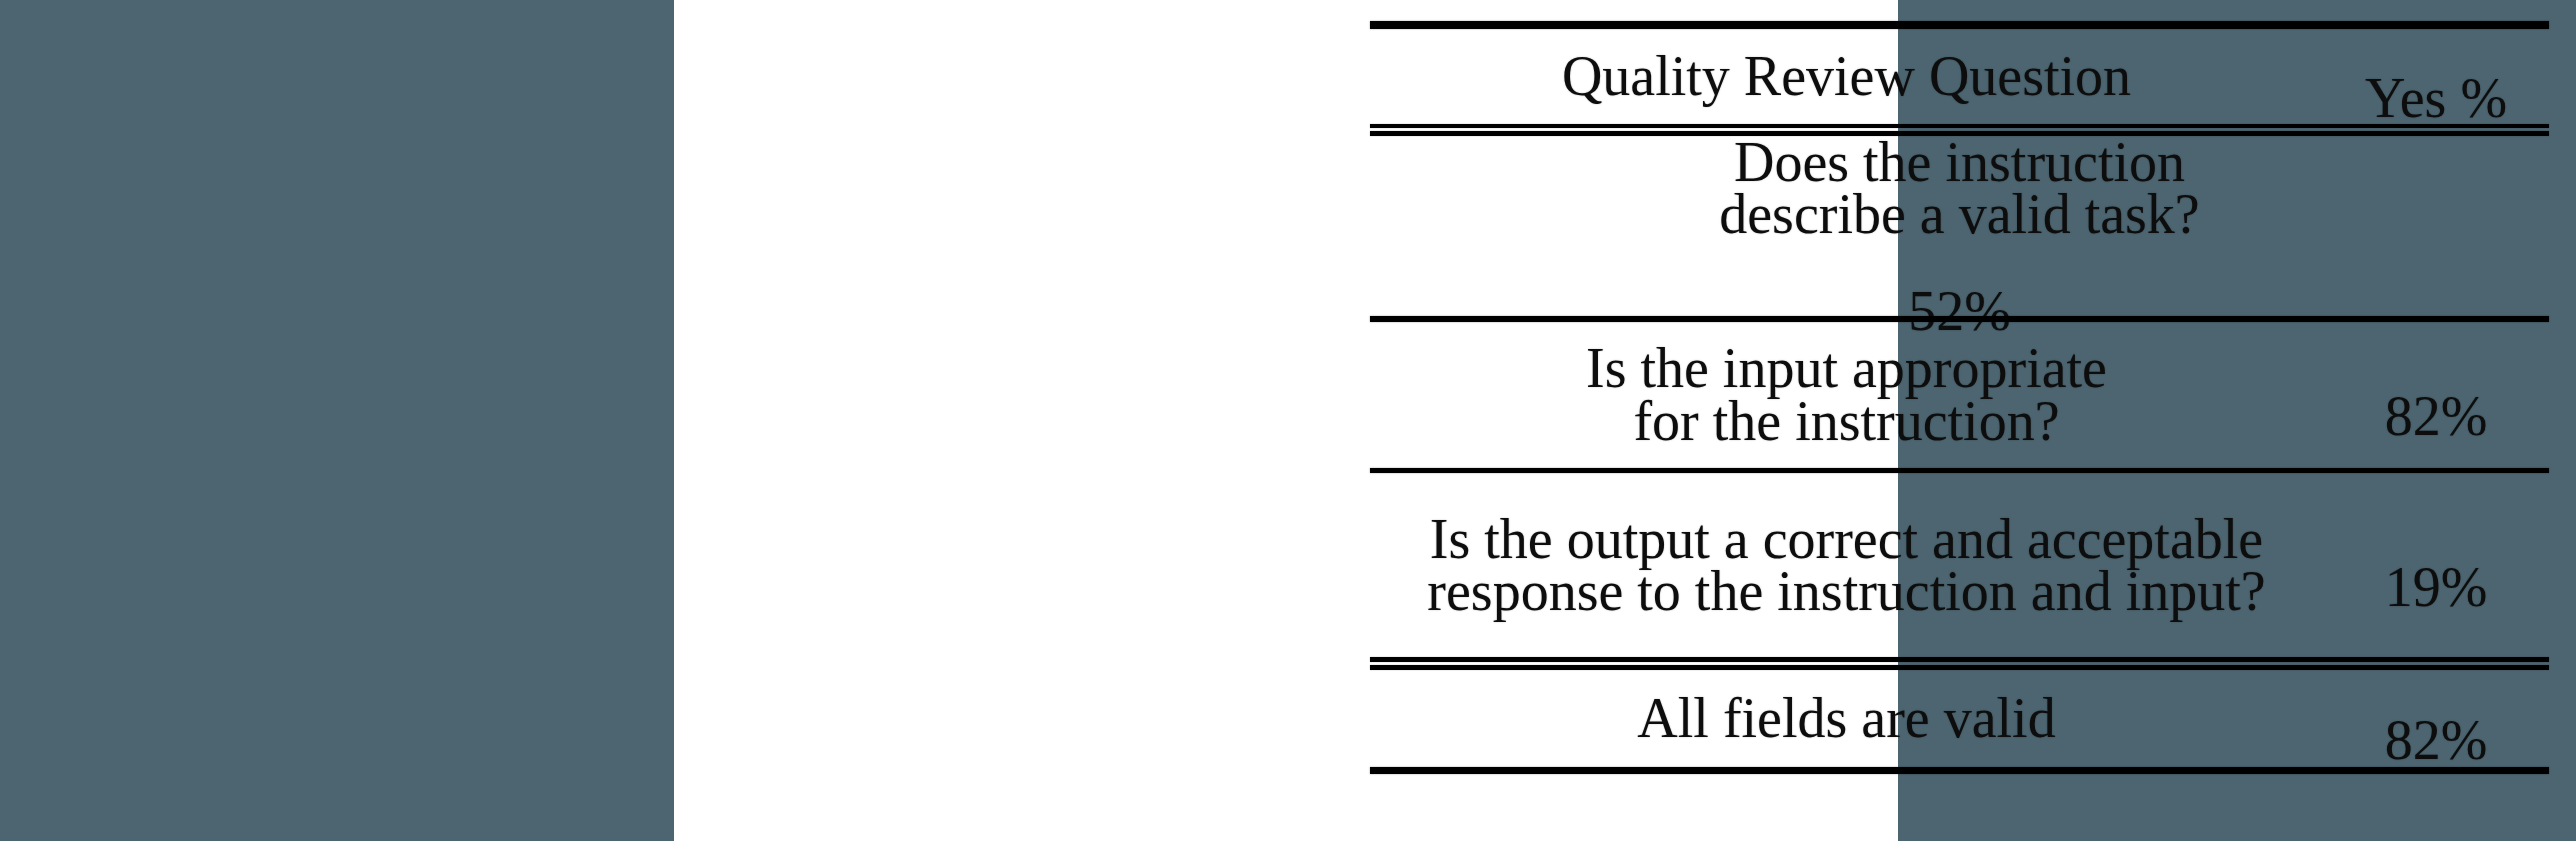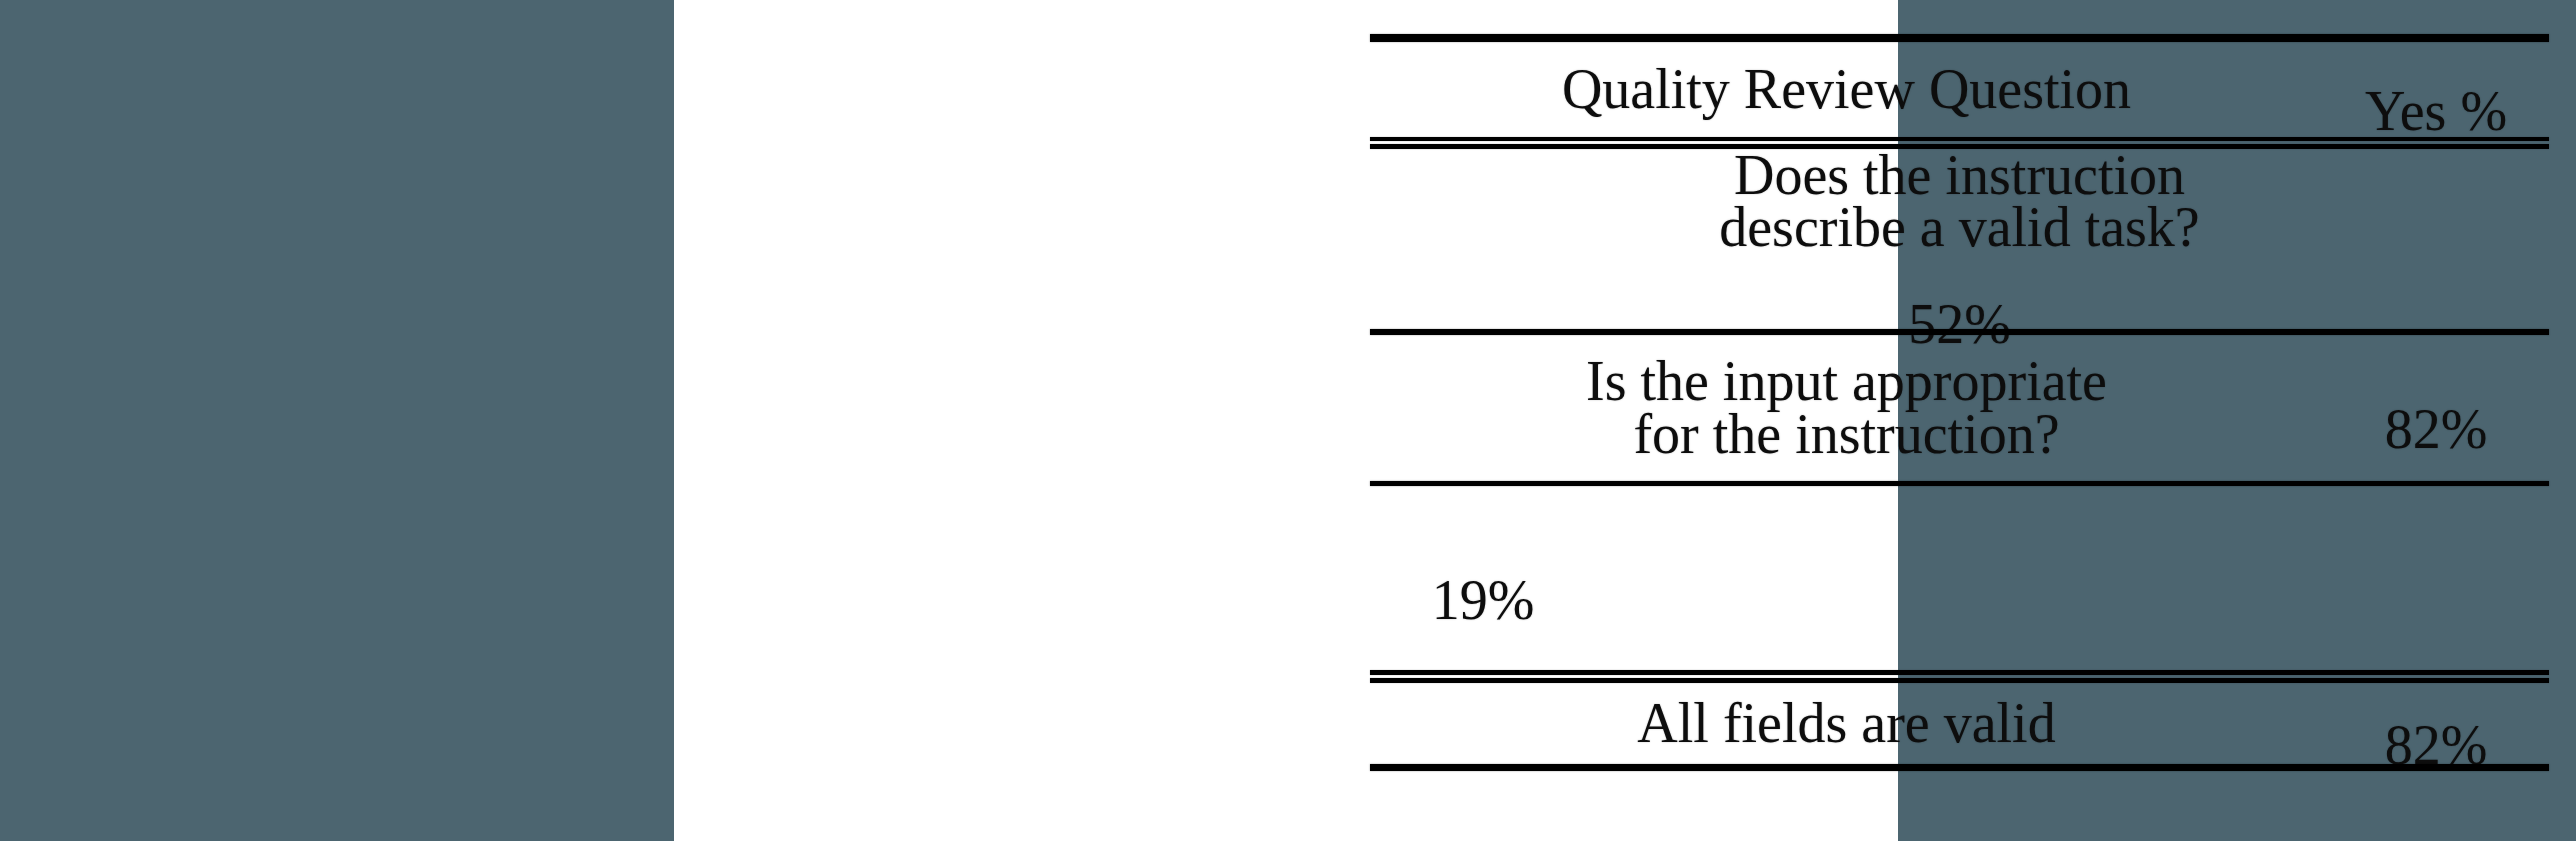--- a/index.html
+++ b/index.html
@@ -18,41 +18,41 @@
     position:relative;
   }
   .page-panel{
     position:absolute;
     left:674px;top:0;
     width:1224px;height:842px;
     background:var(--panel);
   }
   .table-wrap{
     position:absolute;
-    left:696px;top:34px;
+    left:696px;top:21px;
     width:1179px;
     display:flex;
     flex-direction:column;
   }
   .rule{width:100%;background:var(--rule);box-shadow:0 0 1.8px rgba(0,0,0,0.45);}
   .rule.thick{height:7.6px;}
   .rule.thin{height:5.8px;}
   .rule-double{width:100%;display:flex;flex-direction:column;}
   .rule-double .bar{width:100%;height:4.7px;background:var(--rule);box-shadow:0 0 1.2px rgba(0,0,0,0.45);}
   .rule-double .gap{width:100%;height:2.9px;background:transparent;}
   .trow{
     display:flex;
     width:100%;
     align-items:center;
   }
   .trow.header{height:95px;}
   .trow.r1{height:180px;flex-direction:column;}
   .trow.r2{height:146px;align-items:center;}
   .trow.r3{height:184px;}
-  .trow.r4{height:81px;}
+  .trow.r4{height:97px;}
   .cell{
     display:flex;
     align-items:center;
     justify-content:center;
     text-align:center;
     color:var(--ink);
     font-size:56px;
     line-height:0.94;
     white-space:pre-line;
     text-shadow:0 0 1.8px rgba(13,13,13,0.28);
@@ -89,20 +89,22 @@
 
     <div class="trow r2">
       <div class="cell q">Is the input appropriate
 for the instruction?</div>
       <div class="cell p">82%</div>
     </div>
 
     <div class="rule thin"></div>
 
     <div class="trow r3">
+      <div class="cell q">Is the output a correct and acceptable
+response to the instruction and input?</div>
       <div class="cell p">19%</div>
     </div>
 
     <div class="rule-double">
       <div class="bar"></div>
       <div class="gap"></div>
       <div class="bar"></div>
     </div>
 
     <div class="trow r4">

